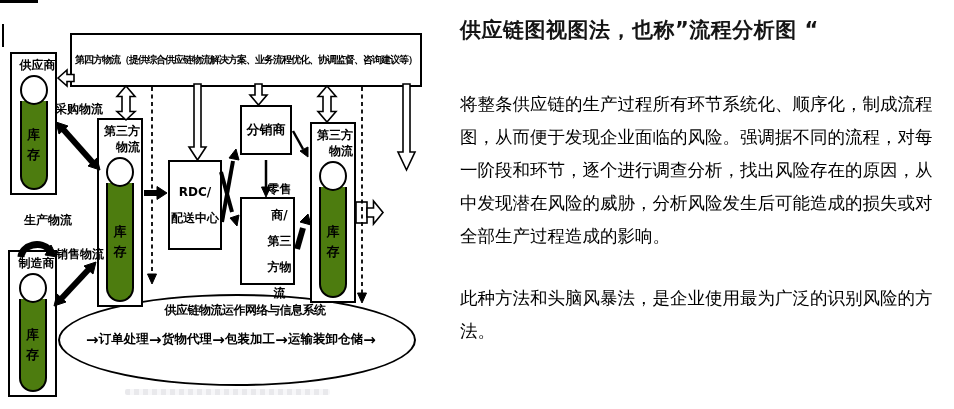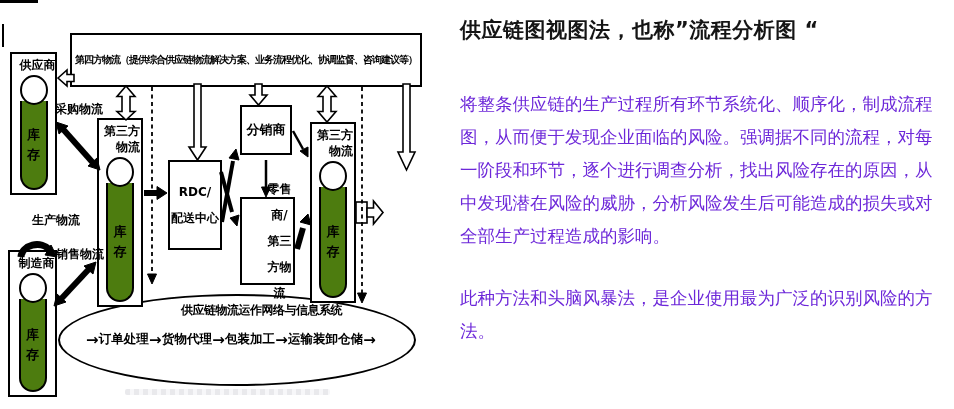--- a/index.html
+++ b/index.html
@@ -17,33 +17,33 @@
              border-radius:0 0 15px 15px;margin-top:-4px;margin-bottom:3px;background:#4d7c0f;
              display:flex;align-items:center;justify-content:center;box-sizing:border-box;}
   .ebox .inv{font-size:13px;font-weight:bold;width:14px;line-height:20px;word-break:break-all;
              text-align:center;}
   .flabel{position:absolute;font-size:12px;font-weight:bold;white-space:nowrap;z-index:2;}
   .banner{position:absolute;left:70px;top:33px;width:348px;height:50px;border:2px solid #000;
           background:#fff;display:flex;align-items:center;justify-content:center;
           font-size:10px;font-weight:bold;letter-spacing:-1px;white-space:nowrap;z-index:2;}
   .ellipse{position:absolute;left:58px;top:294px;width:354px;height:88px;border:2px solid #000;
            border-radius:50%;background:transparent;z-index:1;}
-  .etitle{position:absolute;left:148px;top:302px;width:194px;text-align:right;font-size:12px;
+  .etitle{position:absolute;left:148px;top:302px;width:194px;text-align:center;font-size:12px;
           font-weight:bold;letter-spacing:-0.5px;white-space:nowrap;z-index:2;}
   .prow{position:absolute;left:86px;top:331px;width:290px;display:flex;align-items:center;
         justify-content:space-between;font-size:12.5px;font-weight:bold;white-space:nowrap;z-index:2;}
   .prow .ar{font-size:15px;line-height:14px;}
   svg.overlay{position:absolute;left:0;top:0;z-index:3;pointer-events:none;}
   .artifact{position:absolute;background:#000;z-index:2;}
   .watermark{position:absolute;left:125px;top:389px;width:205px;height:6px;border-radius:2px;
              background:repeating-linear-gradient(90deg,#e9e9ec 0 5px,#f7f7f9 5px 9px);z-index:1;}
   
   .ptitle{position:absolute;left:460px;top:16px;width:486px;font-size:21px;font-weight:bold;
           color:#151515;letter-spacing:0.5px;line-height:28px;}
-  .para{position:absolute;left:460px;width:484px;font-size:17.5px;line-height:33px;color:#6d28d9;}
+  .para{position:absolute;left:460px;width:484px;font-size:17.5px;line-height:33px;color:#000000;}
   .para1{top:88px;}
   .para2{top:282px;}
 </style>
 </head>
 <body>
 
 <div class="stage">
 
   <div class="artifact" style="left:0;top:0;width:38px;height:3px;"></div>
   <div class="artifact" style="left:2px;top:24px;width:2px;height:23px;"></div>
@@ -107,21 +107,21 @@
     <div>分销商</div>
   </div>
 
   <div class="box sbox" style="left:240px;top:197px;width:55px;height:88px;font-size:12px;line-height:26px;padding-left:24px;">
     <div>零售商/</div>
     <div>第三方物流</div>
   </div>
 
 
   <div class="flabel" style="left:55px;top:101px;">采购物流</div>
-  <div class="flabel" style="left:24px;top:212px;margin-left:8px;">生产物流</div>
+  <div class="flabel" style="left:24px;top:212px;">生产物流</div>
   <div class="flabel" style="left:56px;top:246px;">销售物流</div>
 
   <svg class="overlay" width="460" height="409" viewBox="0 0 460 409">
     <g fill="#ffffff" stroke="#000000" stroke-width="1.6">
       <polygon points="58,78 67,70 67,74.5 74,74.5 74,81.5 67,81.5 67,86"></polygon>
       <polygon points="126,86 135,96.5 130,96.5 130,111.5 135,111.5 126,120 117,111.5 122,111.5 122,96.5 117,96.5"></polygon>
       <polygon points="327,86 336,96.5 331,96.5 331,111.5 336,111.5 327,122 318,111.5 323,111.5 323,96.5 318,96.5"></polygon>
       <polygon points="194,84 201,84 201,147 206,147 197.5,160 189,147 194,147"></polygon>
       <polygon points="255,84 262,84 262,95 267,95 258.5,105 250,95 255,95"></polygon>
       <polygon points="403,84 410,84 410,152 415,152 406.5,170 398,152 403,152"></polygon>

